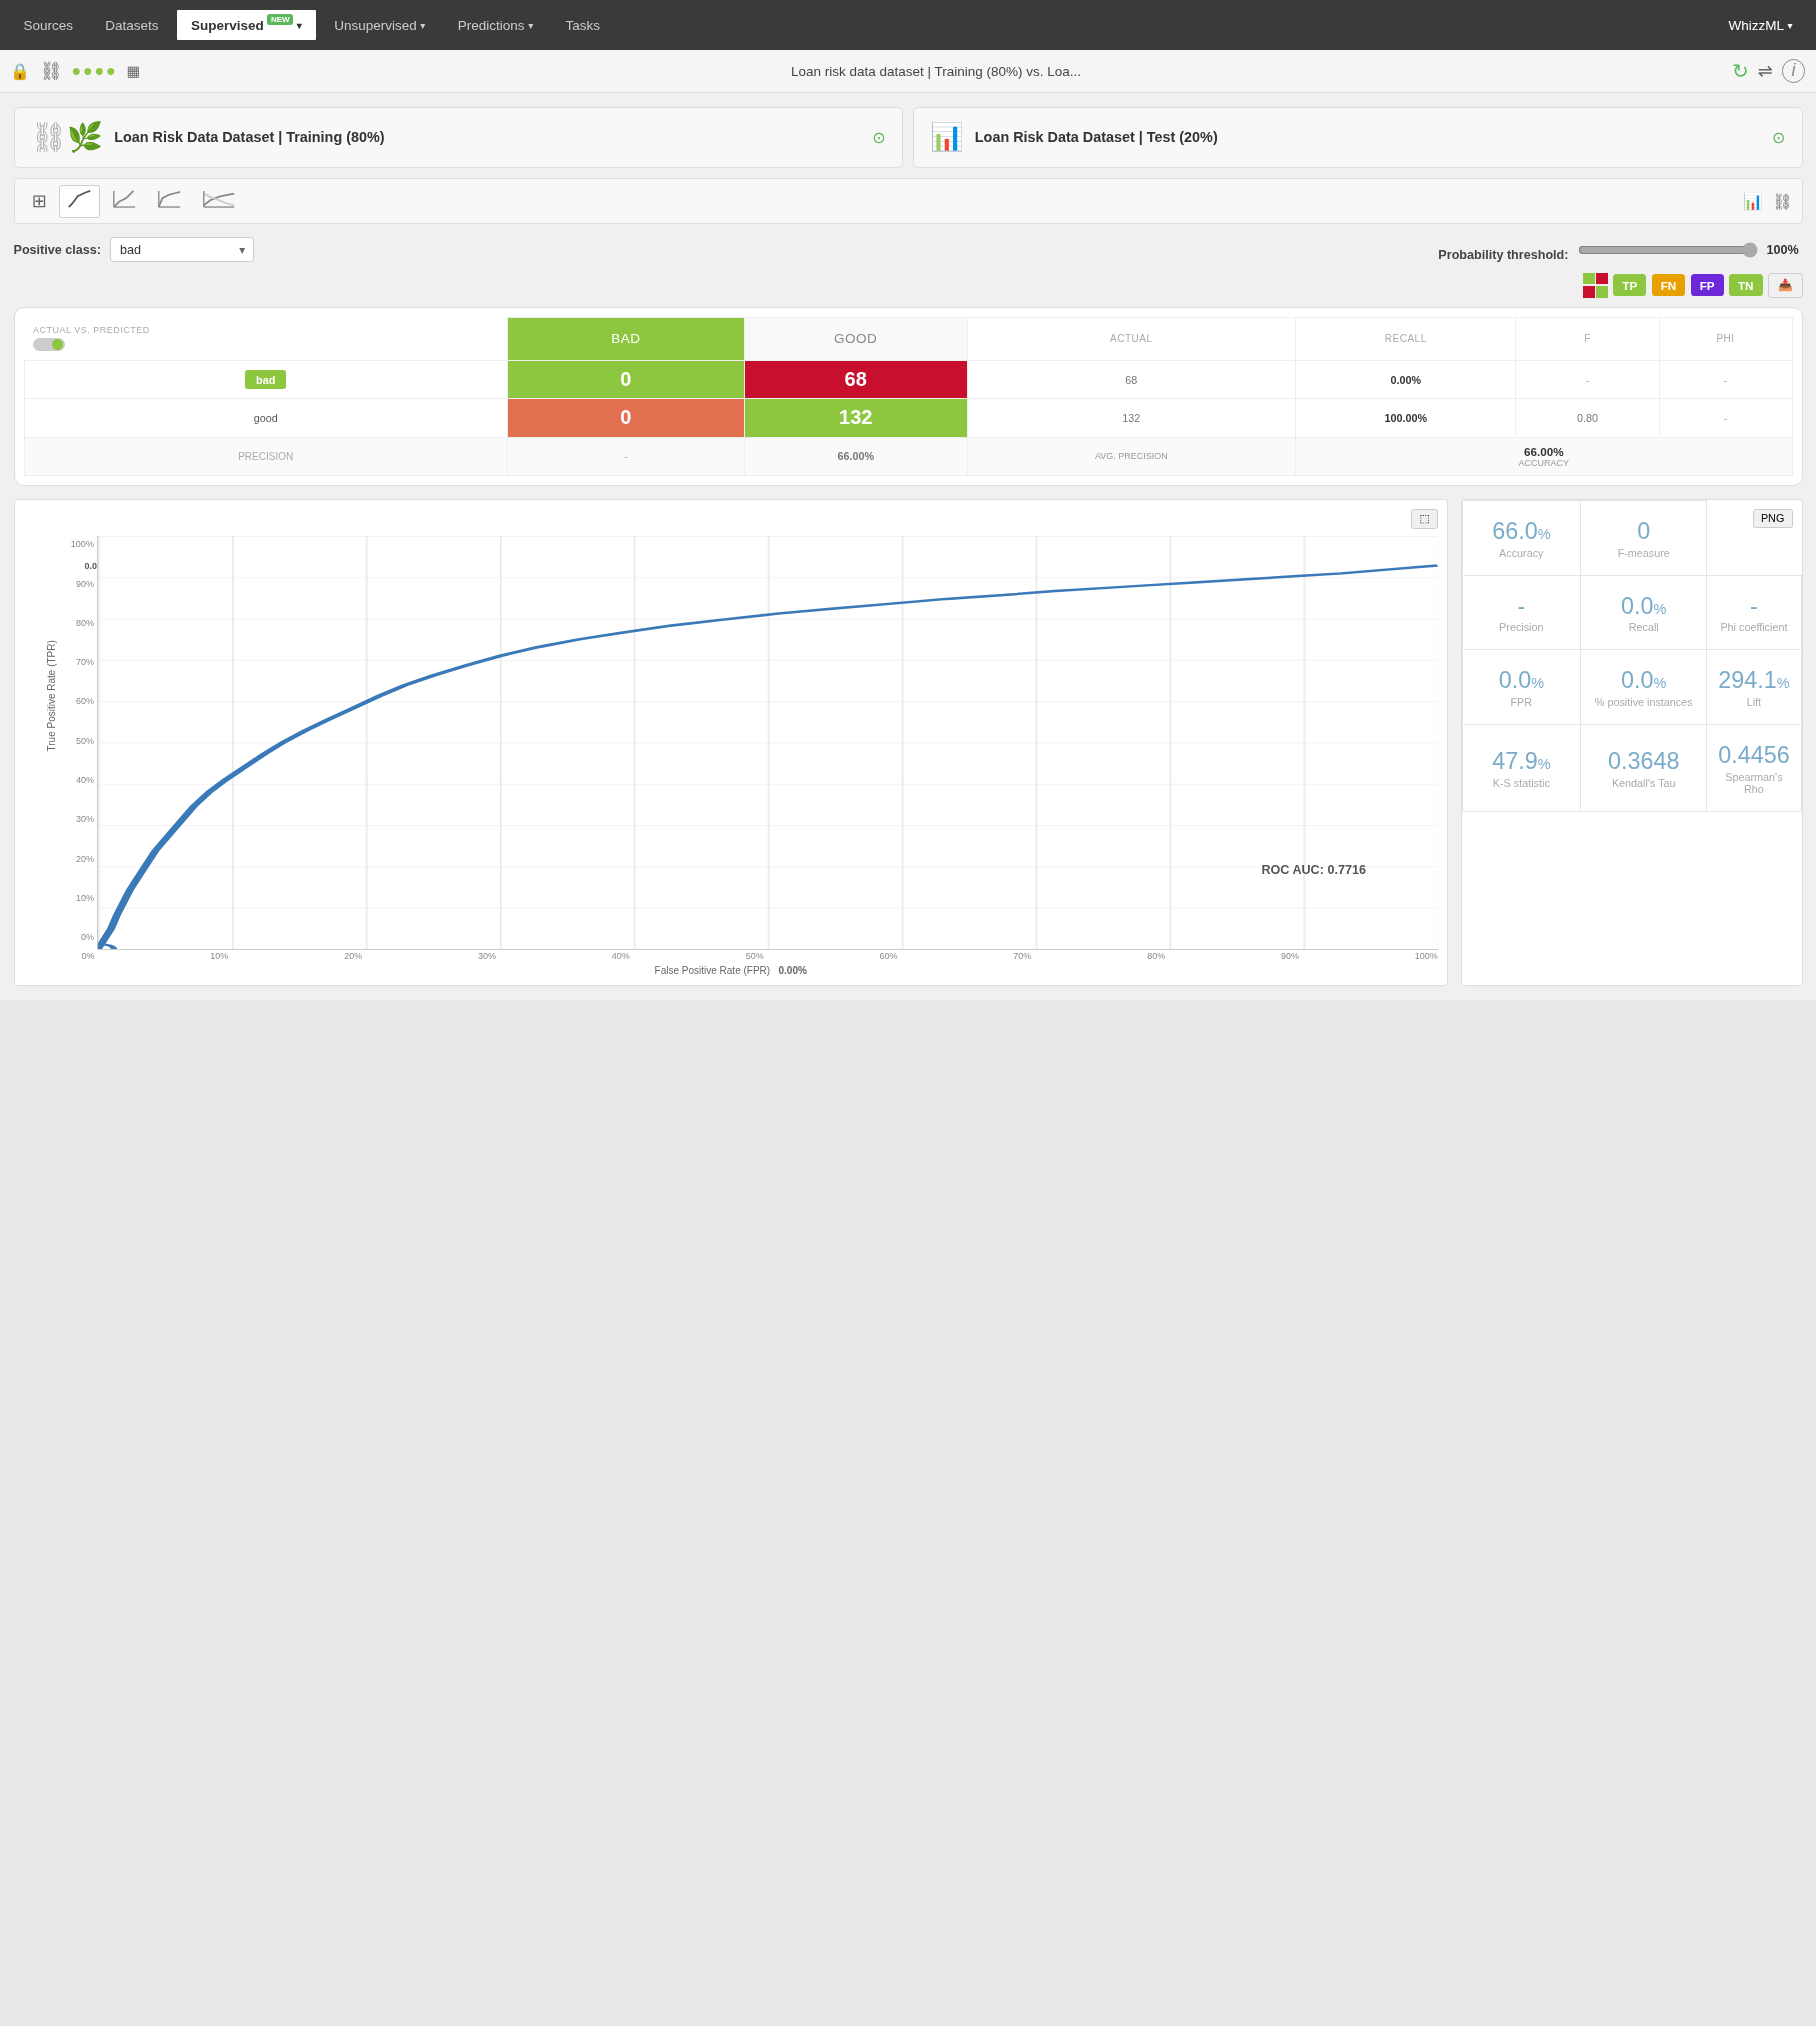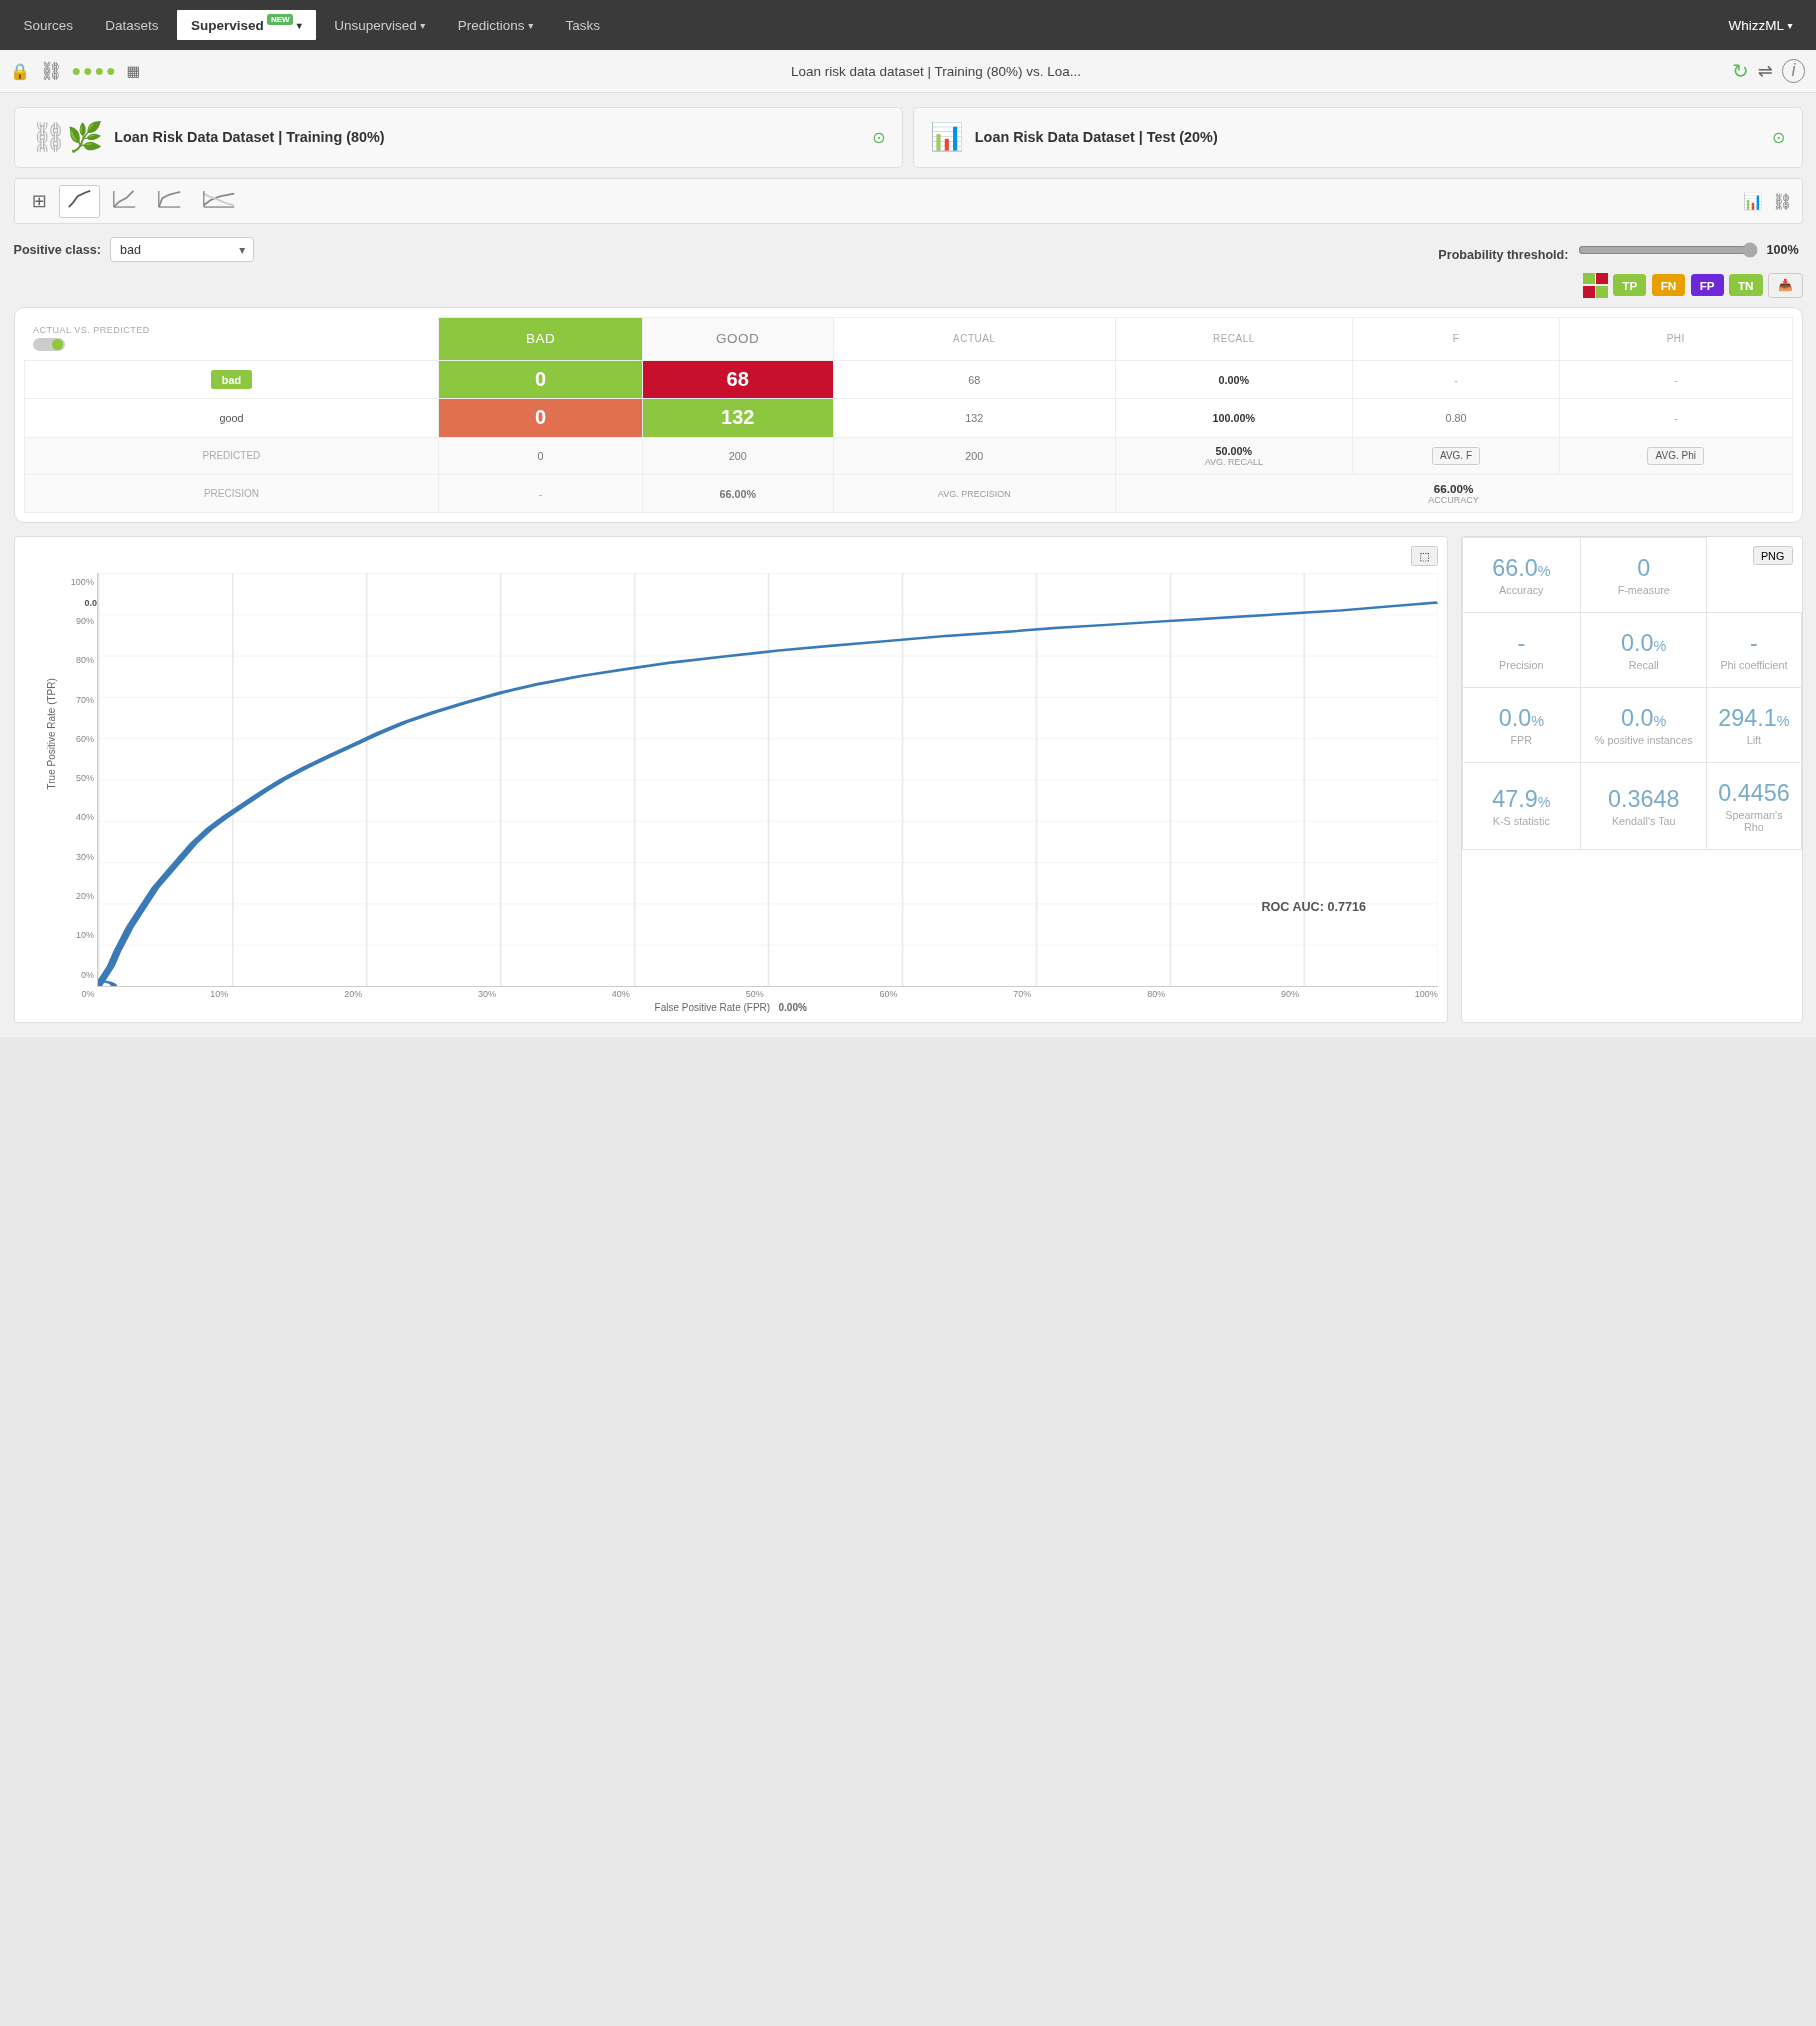--- a/index.html
+++ b/index.html
@@ -470,36 +470,20 @@
         <tr>
           <td>
             <span class="class-label-good">good</span>
           </td>
           <td class="cell-good-actual">0</td>
           <td class="cell-good-good">132</td>
           <td style="color:#777;">132</td>
           <td class="recall-bold">100.00%</td>
           <td style="color:#777;">0.80</td>
           <td style="color:#aaa;">-</td>
-        </tr>
-        <tr style="background:#f9f9f9;">
-          <td style="color:#aaa; font-size:10px; text-transform:uppercase;">PREDICTED</td>
-          <td style="color:#777;">0</td>
-          <td style="color:#777;">200</td>
-          <td style="color:#777;">200</td>
-          <td colspan="1">
-            <div class="recall-bold">50.00%</div>
-            <div class="avg-label">AVG. RECALL</div>
-          </td>
-          <td>
-            <button class="avg-btn">AVG. F</button>
-          </td>
-          <td>
-            <button class="avg-btn">AVG. Phi</button>
-          </td>
         </tr>
         <tr style="background:#fafafa;">
           <td style="color:#aaa; font-size:10px; text-transform:uppercase;">PRECISION</td>
           <td style="color:#aaa;">-</td>
           <td style="color:#777; font-weight:bold;">66.00%</td>
           <td colspan="1">
             <div class="avg-label">AVG. PRECISION</div>
           </td>
           <td colspan="3">
             <div class="recall-bold" style="font-size:11.7px;">66.00%</div>

